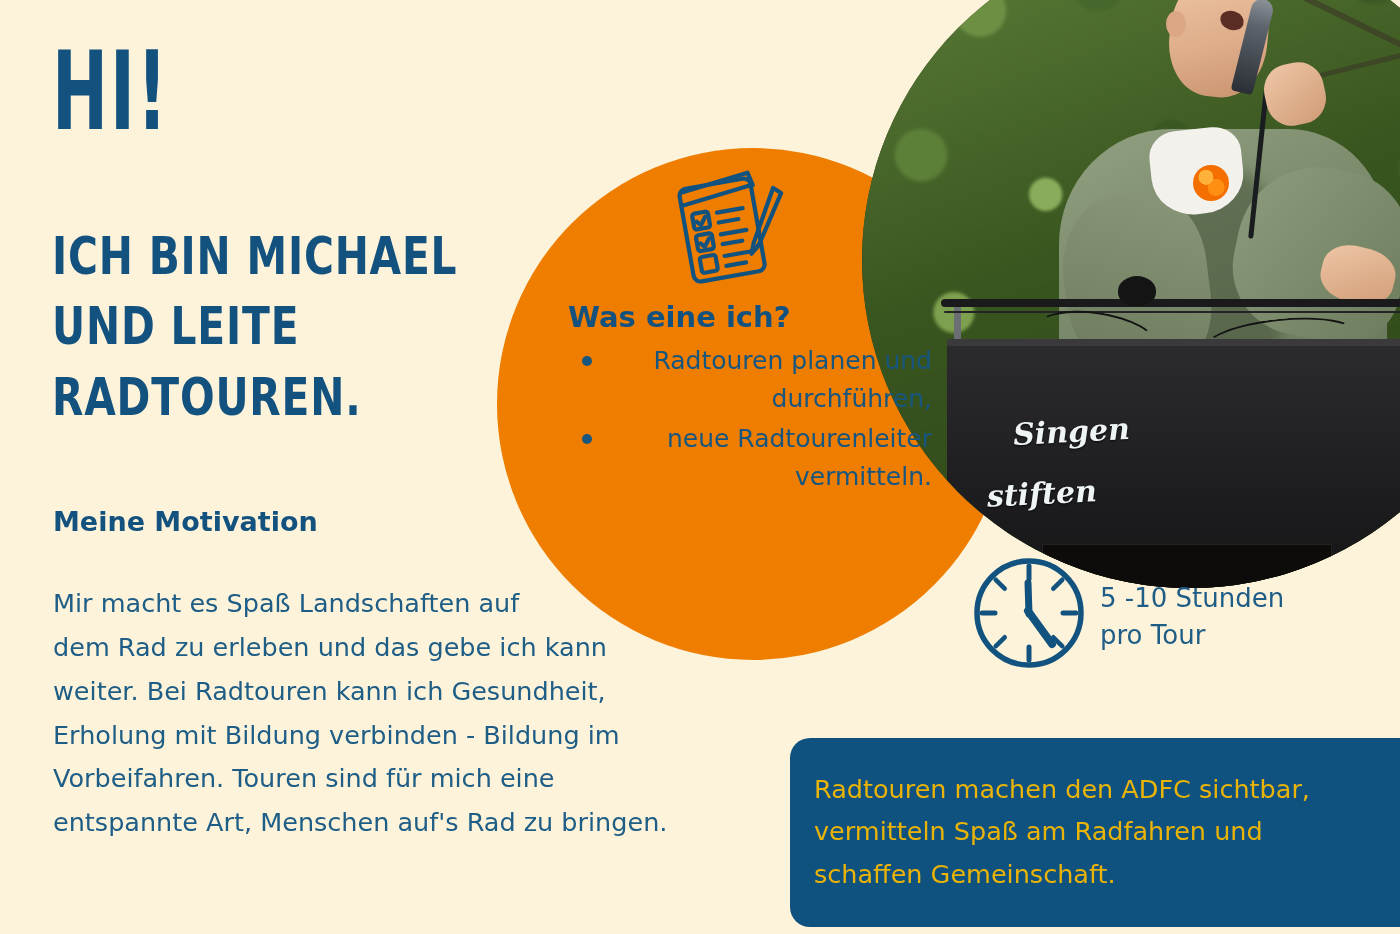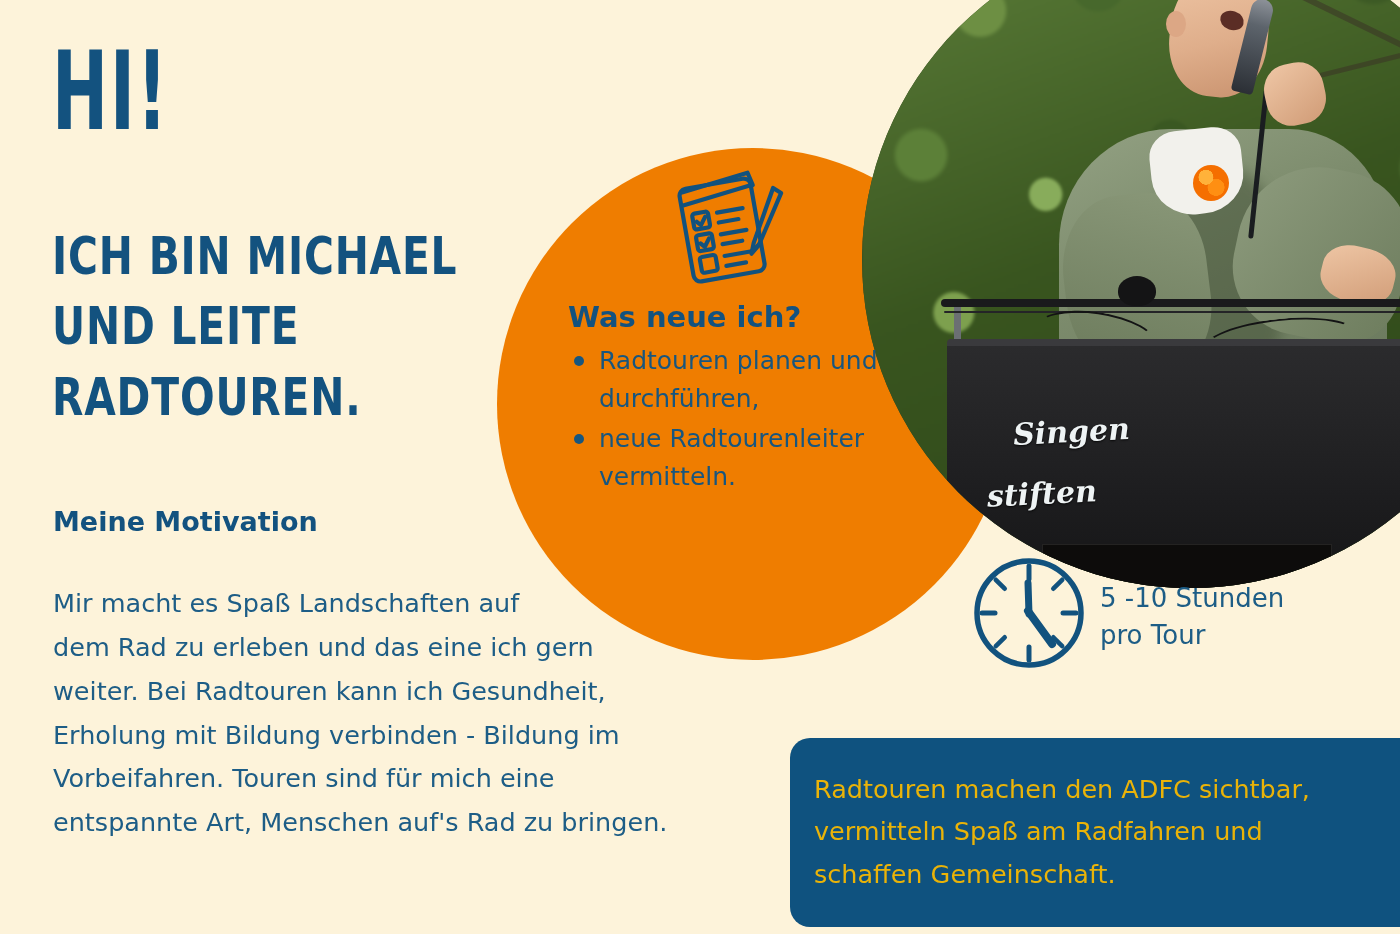--- a/index.html
+++ b/index.html
@@ -324,22 +324,23 @@
     z-index: 4;
   }
   .circle-title {
     font-size: 29px;
     font-weight: 700;
     color: #13527f;
     margin: 0 0 8px 0;
   }
   .circle-list {
     list-style: none;
-    margin: 0;
+    margin: 8px;
     padding: 0;
+    text-align: right;
   }
   .circle-list li {
     position: relative;
     padding-left: 31px;
     font-size: 25px;
     line-height: 1.52;
     color: #17567f;
     margin-bottom: 2px;
   }
   .circle-list li::before {
@@ -478,28 +479,28 @@
     </svg>
   </div>
 
   <div class="hi">HI!</div>
   <div class="intro">ICH BIN MICHAEL
 UND LEITE
 RADTOUREN.</div>
 
   <div class="motivation-title">Meine Motivation</div>
   <div class="motivation-body">Mir macht es Spaß Landschaften auf
-dem Rad zu erleben und das eine ich gern
+dem Rad zu erleben und das gebe ich kann
 weiter. Bei Radtouren kann ich Gesundheit,
 Erholung mit Bildung verbinden - Bildung im
 Vorbeifahren. Touren sind für mich eine
 entspannte Art, Menschen auf's Rad zu bringen.</div>
 
   <div class="circle-content">
-    <p class="circle-title">Was neue ich?</p>
+    <p class="circle-title">Was eine ich?</p>
     <ul class="circle-list">
       <li>Radtouren planen und durchführen,</li>
       <li>neue Radtourenleiter vermitteln.</li>
     </ul>
   </div>
 
   <div class="clock-icon">
     <svg viewBox="0 0 122 122" width="122" height="122" fill="none" stroke="#12527e" stroke-linecap="round">
       <circle cx="61" cy="61" r="52" stroke-width="5.5"></circle>
       <g stroke-width="5">

